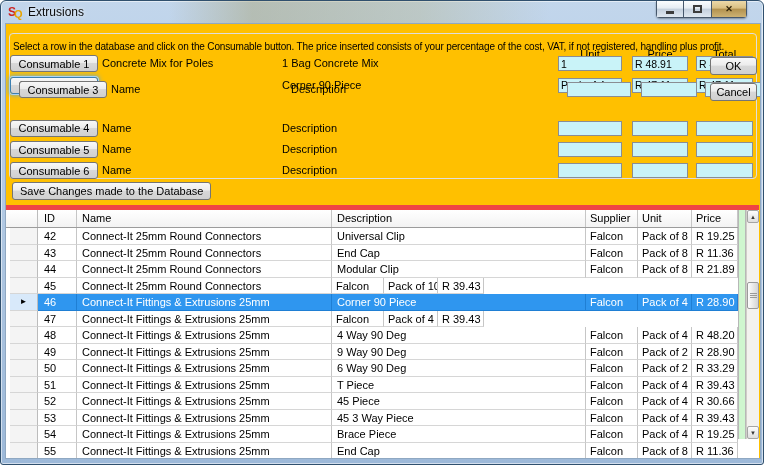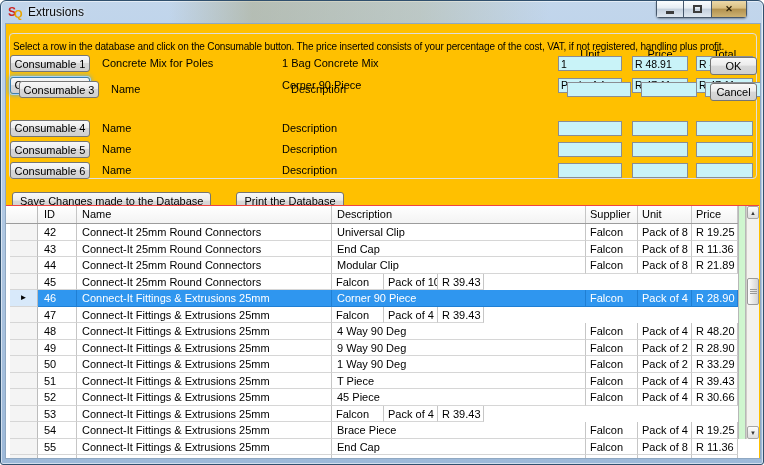--- a/index.html
+++ b/index.html
@@ -33,36 +33,36 @@
   .group-label{position:absolute;left:9px;top:2px;padding:0 3px;background:var(--panel-orange,#FFC000);
     color:#1d3a6e;z-index:2}
   .instruction{position:absolute;left:7px;top:17px;white-space:nowrap;font-size:10px;letter-spacing:-0.15px}
 
   .fh{position:absolute;top:24px;text-align:center}
   .fh-unit{left:552px;width:64px}.fh-price{left:626px;width:56px}.fh-total{left:690px;width:57px}
 
   .btn7{background:linear-gradient(#f8f8f8,#ececec 45%,#d8d8d8 50%,#d0d0d0);
     border:1px solid #757575;border-radius:3px;font-family:inherit;font-size:11px;color:#000;padding:0 7px;cursor:default}
   .crow{position:absolute;left:0;width:756px;height:18px}
-  .cbtn{position:absolute;left:4px;top:0;width:80px;height:17px;padding:0}
+  .cbtn{position:absolute;left:4px;top:0;width:88px;height:17px;padding:0}
   .cbtn.focused{border-color:#3c7fb1;box-shadow:0 0 0 1px #a8d3f5,0 0 5px 1px #57a8e8}
   .cname{position:absolute;left:96px;top:2px}
   .cdesc{position:absolute;left:276px;top:2px}
   .cyan-field{position:absolute;top:1px;height:15px;background:var(--field-cyan,#C9F3F8);
     border:1px solid #8a8d93;font-family:inherit;font-size:10.5px;padding:0 2px;color:#000}
   .f-unit{left:552px;width:64px}.f-price{left:626px;width:56px}.f-total{left:690px;width:57px}
 
   .okbtn{position:absolute;left:704px;top:33px;width:47px;height:18px;padding:0}
   .cancelbtn{position:absolute;left:704px;top:59px;width:47px;height:18px;padding:0}
 
-  .actions{position:absolute;left:6px;top:168px;display:flex;gap:25px}
+  .actions{position:absolute;left:6px;top:158px;display:flex;gap:19px}
   .actions .btn7{height:18px}
 
   
-  .grid{position:absolute;left:0;top:181px;width:753px;height:234px;background:#fff;border-top:1px solid #ef4444}
+  .grid{position:absolute;left:0;top:181px;width:753px;height:234px;background:#fff;border-top:5px solid #ef4444}
   .ghead{display:flex;padding-left:4px;height:18px;background:linear-gradient(#ffffff,#f3f3f3);border-bottom:1px solid #9c9c9c}
   .ghead .gcell,.ghead .gsel{border-bottom:none;background:transparent;line-height:17px}
   .gbody{height:235px;overflow:hidden}
   .grow{display:flex;padding-left:4px;height:16.5px;background:#fff}
   .gsel{width:28px;background:#f4f4f4;border-right:1px solid #bcbcbc;border-bottom:1px solid #d6d6d6;
     text-align:center;font-size:8px;line-height:16px;color:#000}
   .gcell{border-right:1px solid #c6c6c6;border-bottom:1px solid #d6d6d6;padding-left:5px;
     line-height:16px;overflow:hidden;white-space:nowrap}
   .c-id{width:39px;padding-left:6px}
   .c-name{width:255px}
@@ -167,21 +167,20 @@
           <input class="cyan-field f-price" style="">
           <input class="cyan-field f-total" style="">
         </div>
       </div>
 
     <button class="btn7 okbtn">OK</button>
     <button class="btn7 cancelbtn">Cancel</button>
 
     <div class="actions">
       <button class="btn7">Save Changes made to the Database</button>
-      <button class="btn7">Print the Database</button>
     </div>
 
     <div class="grid">
       <div class="ghead" id="grid-header">
           <div class="gsel"></div>
           <div class="gcell c-id">ID</div>
           <div class="gcell c-name">Name</div>
           <div class="gcell c-desc">Description</div>
           <div class="gcell c-sup">Supplier</div>
           <div class="gcell c-unit">Unit</div>
@@ -255,21 +254,21 @@
             <div class="gcell c-name">Connect-It Fittings &amp; Extrusions 25mm</div>
             <div class="gcell c-desc">9 Way 90 Deg</div>
             <div class="gcell c-sup">Falcon</div>
             <div class="gcell c-unit">Pack of 2</div>
             <div class="gcell c-price">R 28.90</div>
           </div>
           <div class="grow">
             <div class="gsel"></div>
             <div class="gcell c-id">50</div>
             <div class="gcell c-name">Connect-It Fittings &amp; Extrusions 25mm</div>
-            <div class="gcell c-desc">1 Way 90 Deg</div>
+            <div class="gcell c-desc">6 Way 90 Deg</div>
             <div class="gcell c-sup">Falcon</div>
             <div class="gcell c-unit">Pack of 2</div>
             <div class="gcell c-price">R 33.29</div>
           </div>
           <div class="grow">
             <div class="gsel"></div>
             <div class="gcell c-id">51</div>
             <div class="gcell c-name">Connect-It Fittings &amp; Extrusions 25mm</div>
             <div class="gcell c-desc">T Piece</div>
             <div class="gcell c-sup">Falcon</div>
@@ -282,20 +281,21 @@
             <div class="gcell c-name">Connect-It Fittings &amp; Extrusions 25mm</div>
             <div class="gcell c-desc">45 Piece</div>
             <div class="gcell c-sup">Falcon</div>
             <div class="gcell c-unit">Pack of 4</div>
             <div class="gcell c-price">R 30.66</div>
           </div>
           <div class="grow">
             <div class="gsel"></div>
             <div class="gcell c-id">53</div>
             <div class="gcell c-name">Connect-It Fittings &amp; Extrusions 25mm</div>
+            <div class="gcell c-desc">45 3 Way Piece</div>
             <div class="gcell c-sup">Falcon</div>
             <div class="gcell c-unit">Pack of 4</div>
             <div class="gcell c-price">R 39.43</div>
           </div>
           <div class="grow">
             <div class="gsel"></div>
             <div class="gcell c-id">54</div>
             <div class="gcell c-name">Connect-It Fittings &amp; Extrusions 25mm</div>
             <div class="gcell c-desc">Brace Piece</div>
             <div class="gcell c-sup">Falcon</div>

